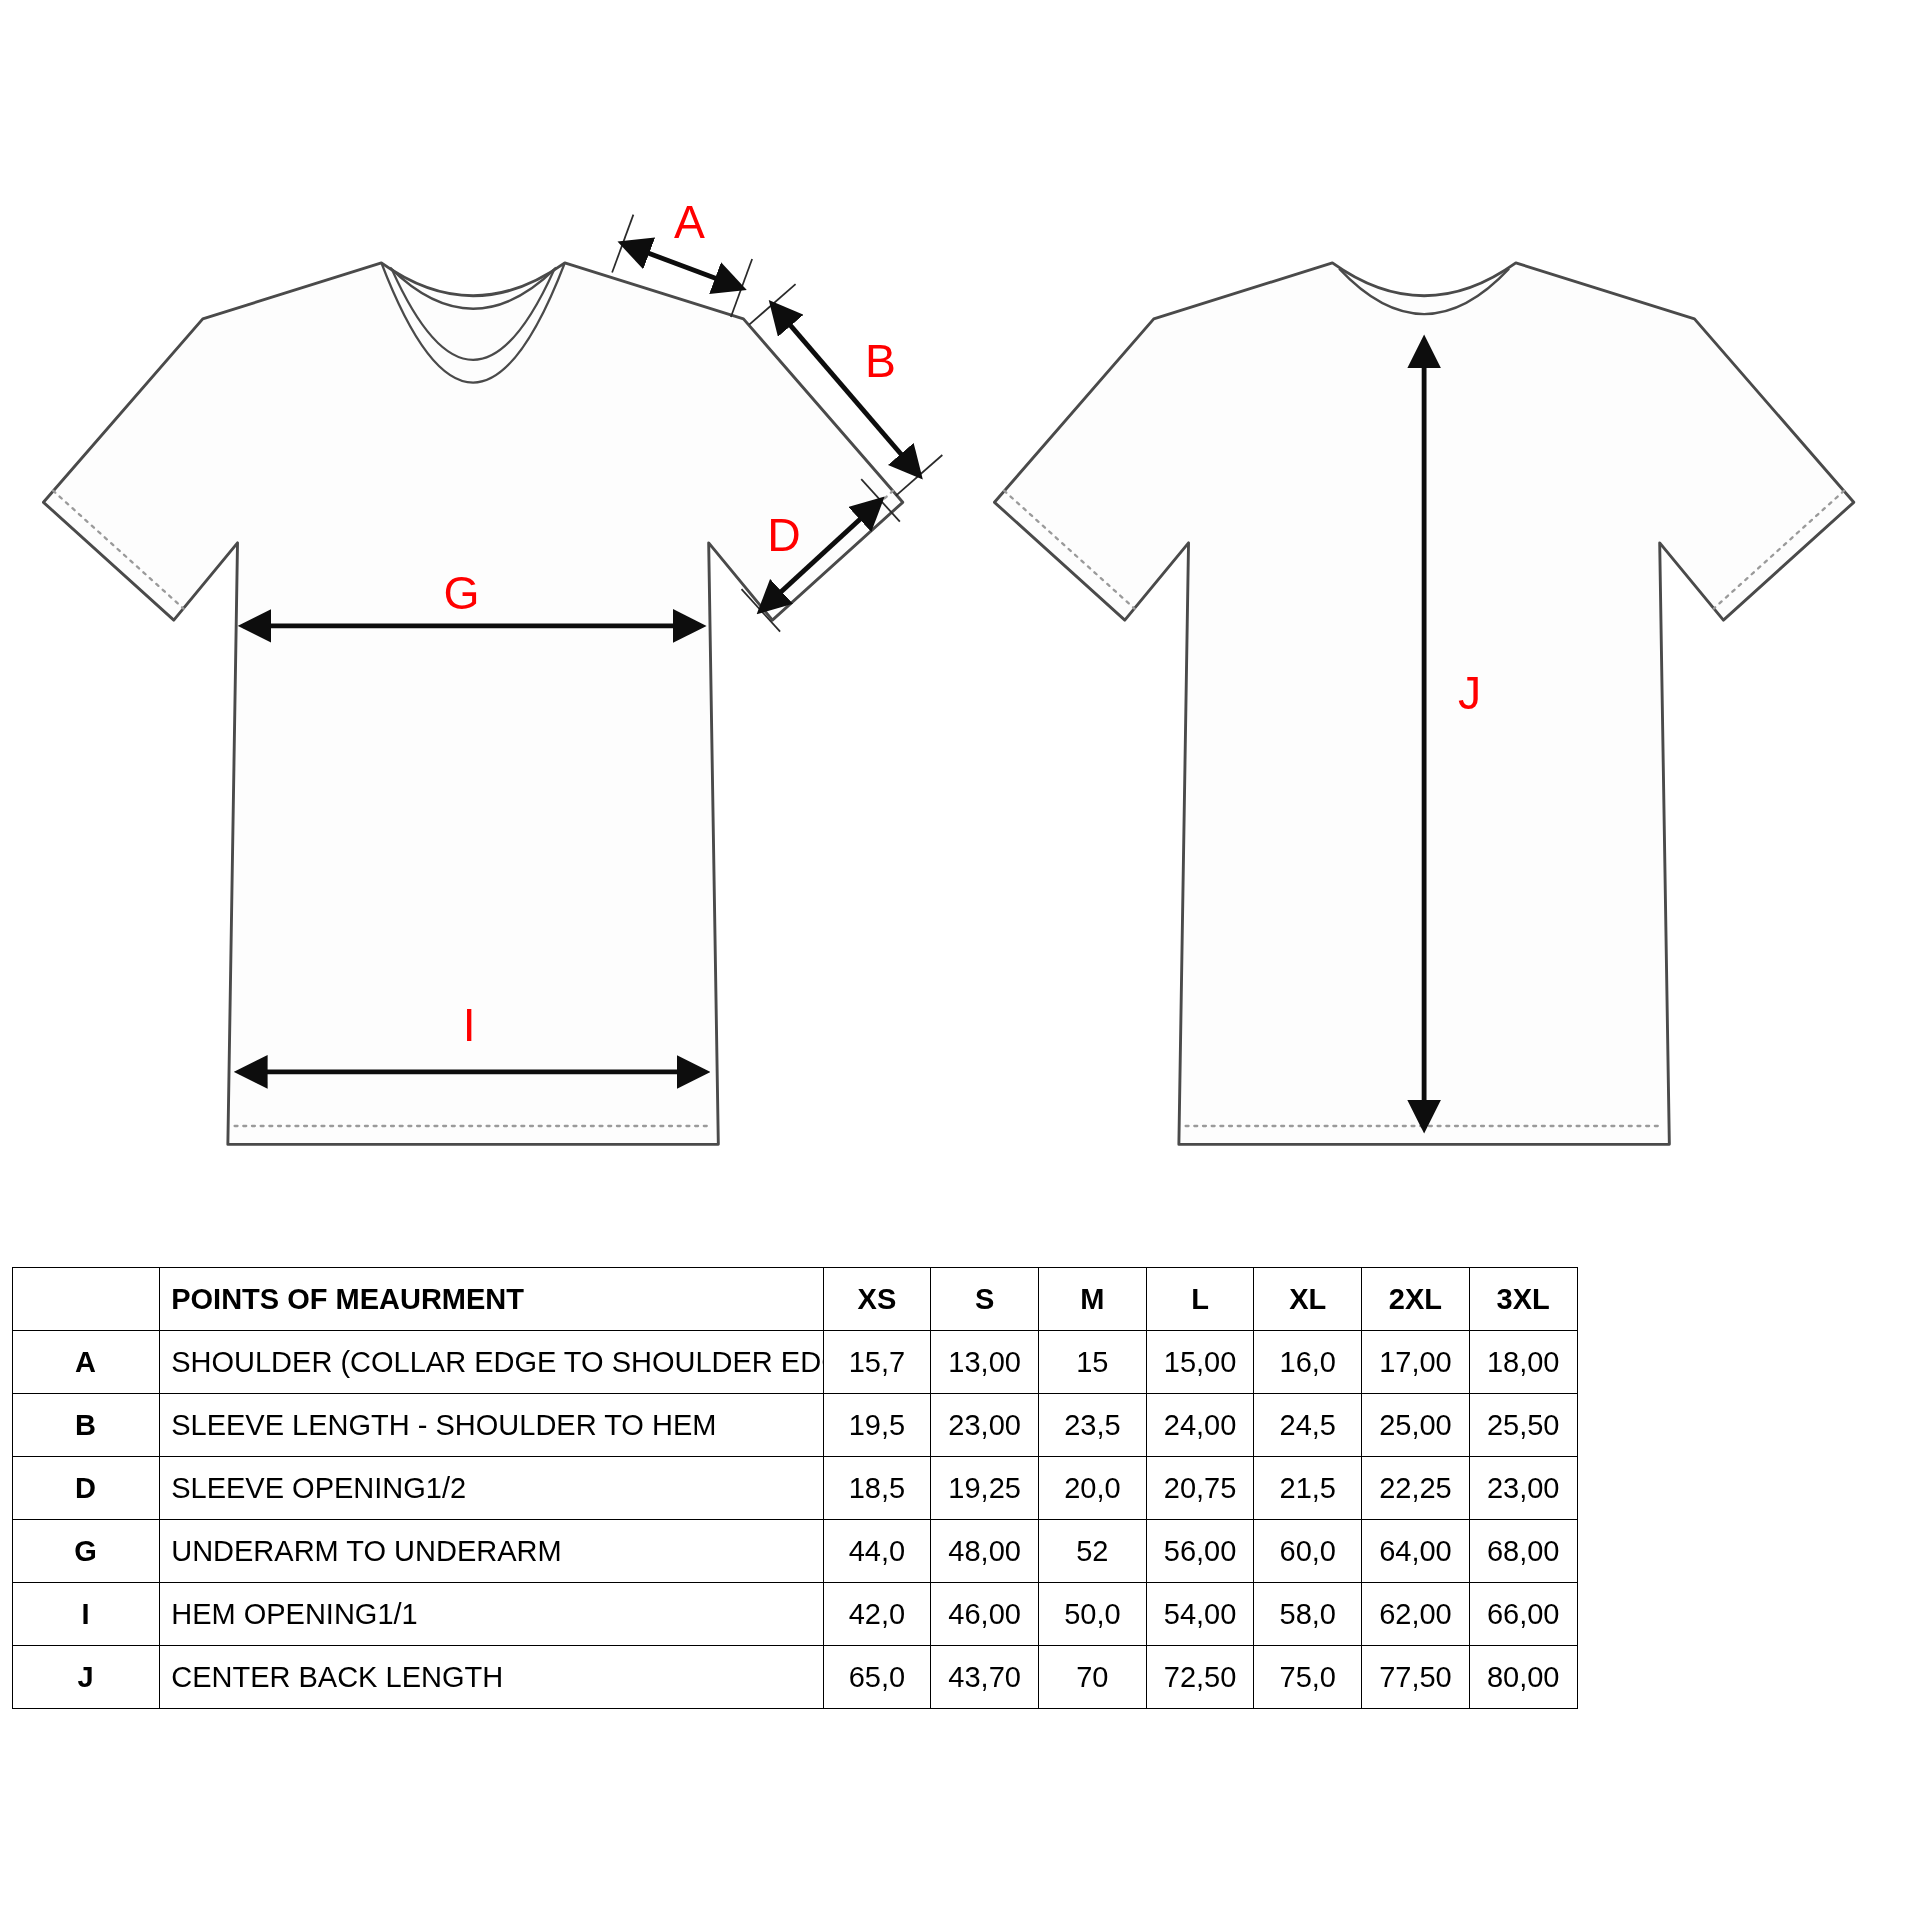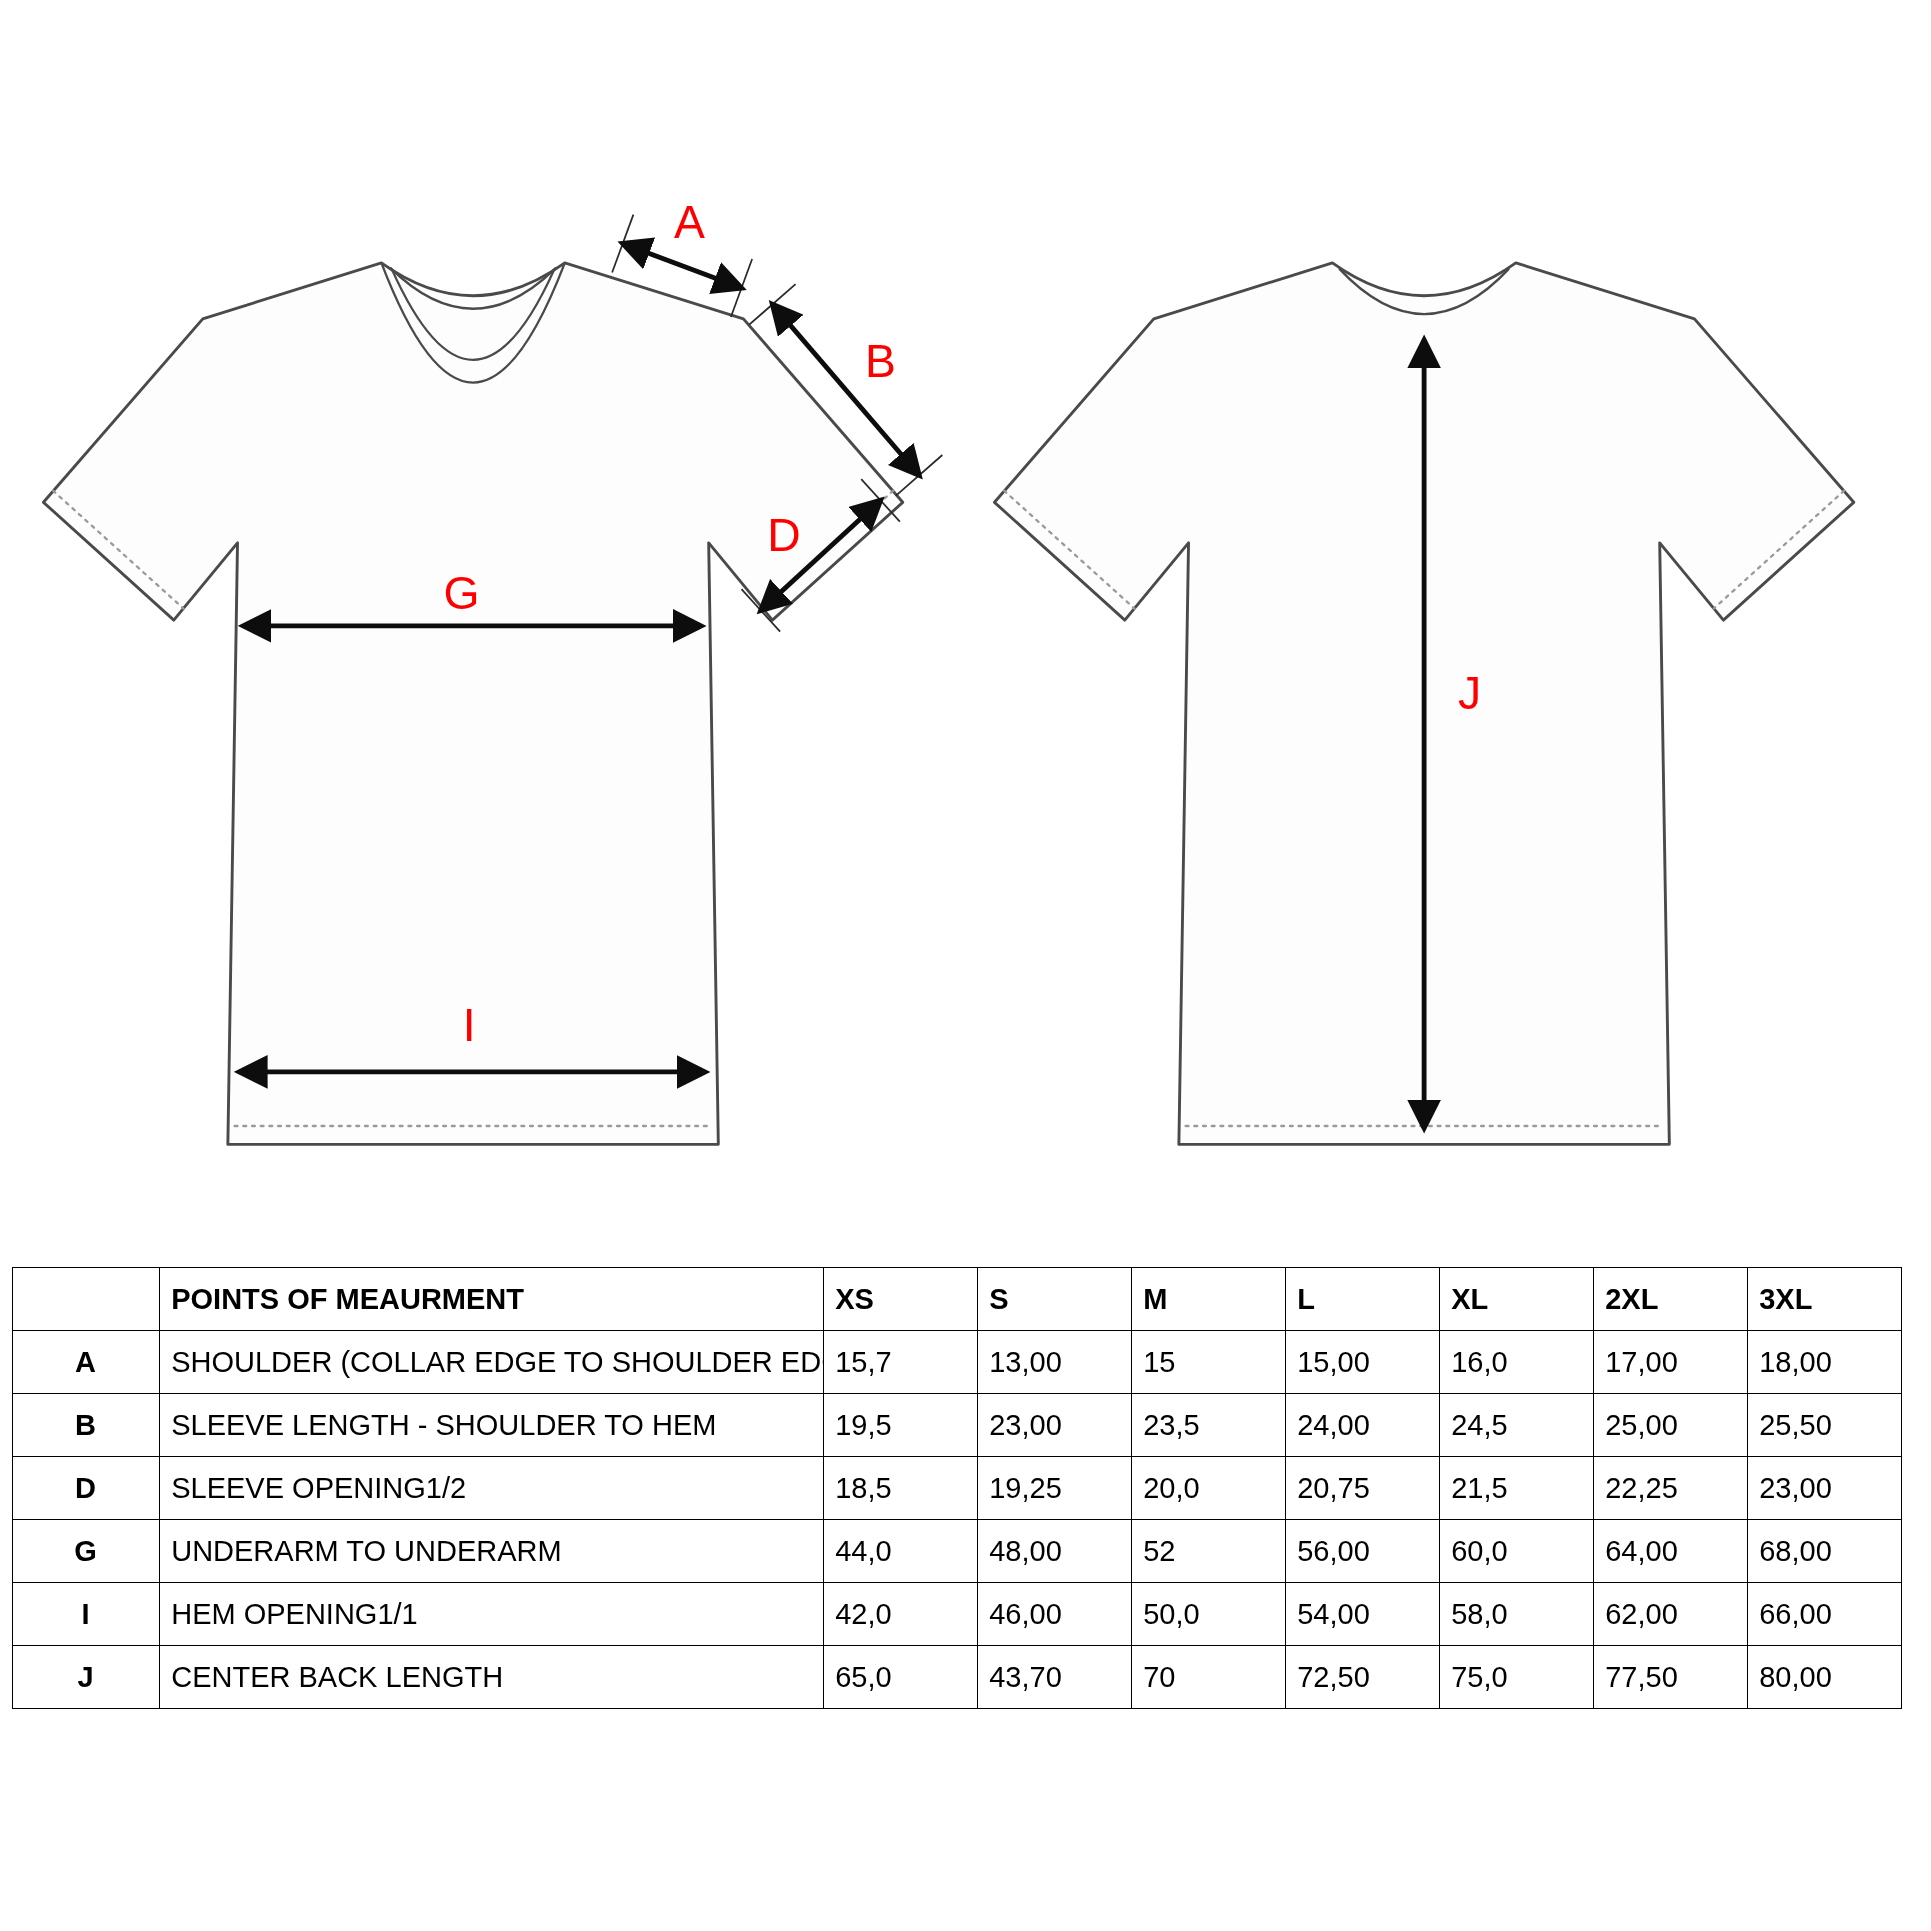--- a/index.html
+++ b/index.html
@@ -9,29 +9,29 @@
   .canvas { position:relative; width:1931px; height:1931px; background:#ffffff; overflow:hidden; }
 
   .diagram-svg { position:absolute; left:0; top:0; }
   .shirt  { fill:#fdfdfd; stroke:#4a4a4a; stroke-width:3; stroke-linejoin:round; }
   .detail { fill:none; stroke:#4a4a4a; stroke-width:2.4; }
   .stitch { fill:none; stroke:#9a9a9a; stroke-width:2.4; stroke-dasharray:3 6; stroke-linecap:round; }
   .dim    { stroke:#0d0d0d; stroke-width:5; fill:none; }
   .tick   { stroke:#2a2a2a; stroke-width:1.8; }
   .mlabel { font-family:"Liberation Sans", sans-serif; font-size:48px; fill:var(--label-color,#ff0000); }
 
-  .size-table { position:absolute; left:11.6px; top:1267px; width:1890px;
+  .size-table { position:absolute; left:11.6px; top:1267px; width:1566px;
                 border-collapse:collapse; table-layout:fixed; background:#fff; }
   .size-table td { border:1.9px solid #000; height:63px; font-size:29px; color:#000;
                    padding:0 11.6px; overflow:hidden; white-space:nowrap; }
   .size-table .hdr { font-weight:700; }
   .col-key   { text-align:center; font-weight:700; color:var(--label-color,#ff0000); padding:0 3.9px; }
   .col-key.hdr { color:#000; }
   .col-label { text-align:left; }
-  .col-value { text-align:left; }
+  .col-value { text-align:center; }
 </style>
 </head>
 <body>
 
 <div class="canvas">
 
   <svg class="diagram-svg" width="1931" height="1246" viewBox="0 0 2000 1290">
     <defs>
       <marker id="ah" viewBox="0 0 12 12" refX="10" refY="6" markerWidth="7" markerHeight="7" orient="auto-start-reverse">
         <path d="M0 0 L12 6 L0 12 Z" fill="#0d0d0d"></path>

